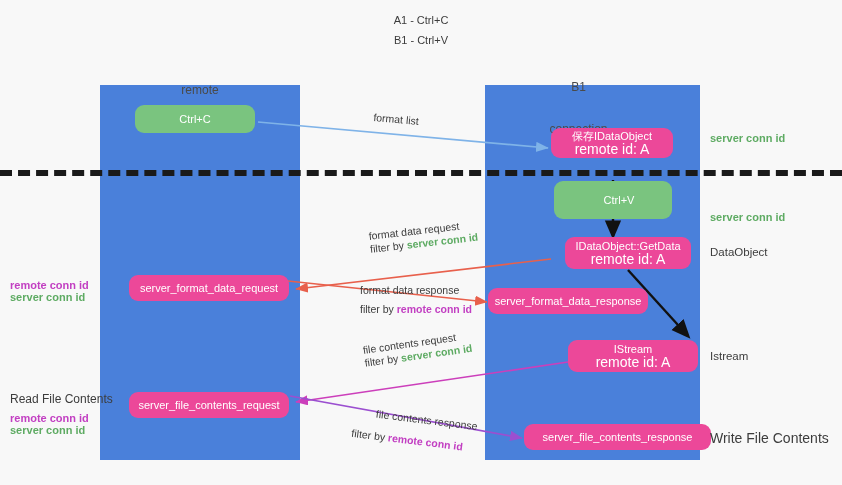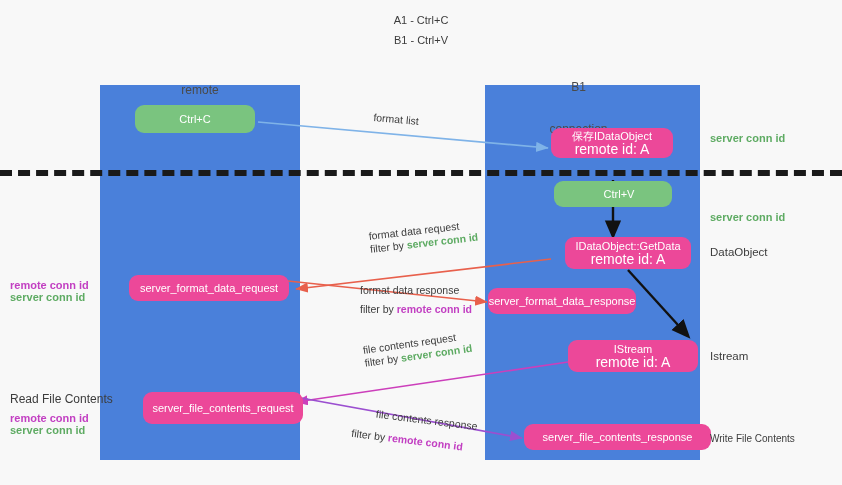--- a/index.html
+++ b/index.html
@@ -165,43 +165,43 @@
 
   <div class="node green" style="left:135px; top:105px; width:120px; height:28px;">
     <div>Ctrl+C</div>
   </div>
 
   <div class="node orange" style="left:551px; top:128px; width:122px; height:30px;">
     <div>保存IDataObject</div>
     <div class="sub">remote id: A</div>
   </div>
 
-  <div class="node green" style="left:554px; top:181px; width:118px; height:26px;padding-left:16px;">
+  <div class="node green" style="left:554px; top:181px; width:118px; height:38px;padding-left:16px;">
     <div>Ctrl+V</div>
   </div>
 
   <div class="node orange" style="left:565px; top:237px; width:126px; height:32px;">
     <div>IDataObject::GetData</div>
     <div class="sub">remote id: A</div>
   </div>
 
   <div class="node orange" style="left:129px; top:275px; width:160px; height:26px;">
     <div>server_format_data_request</div>
   </div>
 
-  <div class="node orange" style="left:488px; top:288px; width:148px; height:26px;">
+  <div class="node orange" style="left:488px; top:288px; width:160px; height:26px;">
     <div>server_format_data_response</div>
   </div>
 
   <div class="node orange" style="left:568px; top:340px; width:130px; height:32px;">
     <div>IStream</div>
     <div class="sub">remote id: A</div>
   </div>
 
-  <div class="node orange" style="left:129px; top:392px; width:160px; height:32px;margin-left:14px;">
+  <div class="node orange" style="left:129px; top:392px; width:160px; height:26px;">
     <div>server_file_contents_request</div>
   </div>
 
   <div class="node orange" style="left:524px; top:424px; width:187px; height:26px;justify-content:center;">
     <div>server_file_contents_response</div>
   </div>
 
   <div class="edge-label" style="left:374px; top:111px; transform:rotate(5deg); transform-origin:left top;">
     <div>format list</div>
   </div>
@@ -227,21 +227,21 @@
   </div>
 
   <div class="sidelabel c-green" style="left:710px; top:132px;">server conn id</div>
 
   <div class="sidelabel c-green" style="left:710px; top:211px;">server conn id</div>
 
   <div class="sidelabel c-dark" style="left:710px; top:246px; font-size:11.5px;">DataObject</div>
 
   <div class="sidelabel c-dark" style="left:710px; top:350px; font-size:11.5px;">Istream</div>
 
-  <div class="sidelabel c-dark" style="left:710px; top:432px; font-size:10px;">Write File Contents</div>
+  <div class="sidelabel c-dark" style="left:710px; top:432px; font-size:14px;">Write File Contents</div>
 
   <div class="sidelabel c-magenta" style="left:10px; top:279px;">remote conn id</div>
   <div class="sidelabel c-green" style="left:10px; top:291px;">server conn id</div>
 
   <div class="sidelabel c-dark" style="left:10px; top:393px; font-size:12px;">Read File Contents</div>
   <div class="sidelabel c-magenta" style="left:10px; top:412px;">remote conn id</div>
   <div class="sidelabel c-green" style="left:10px; top:424px;">server conn id</div>
 
 </div>
 

